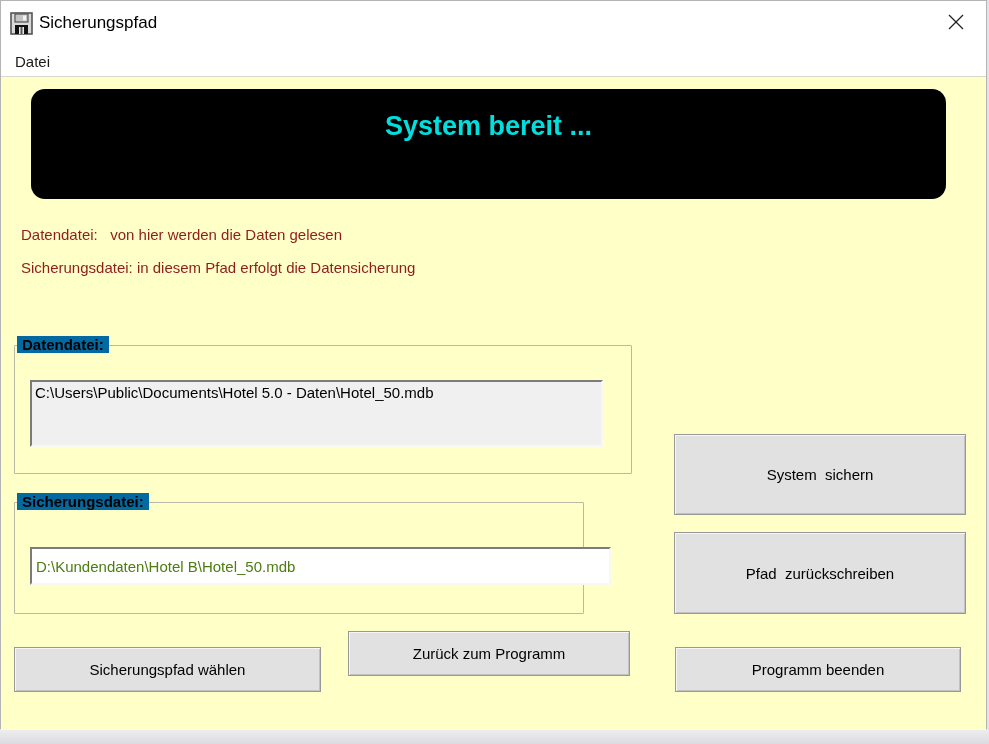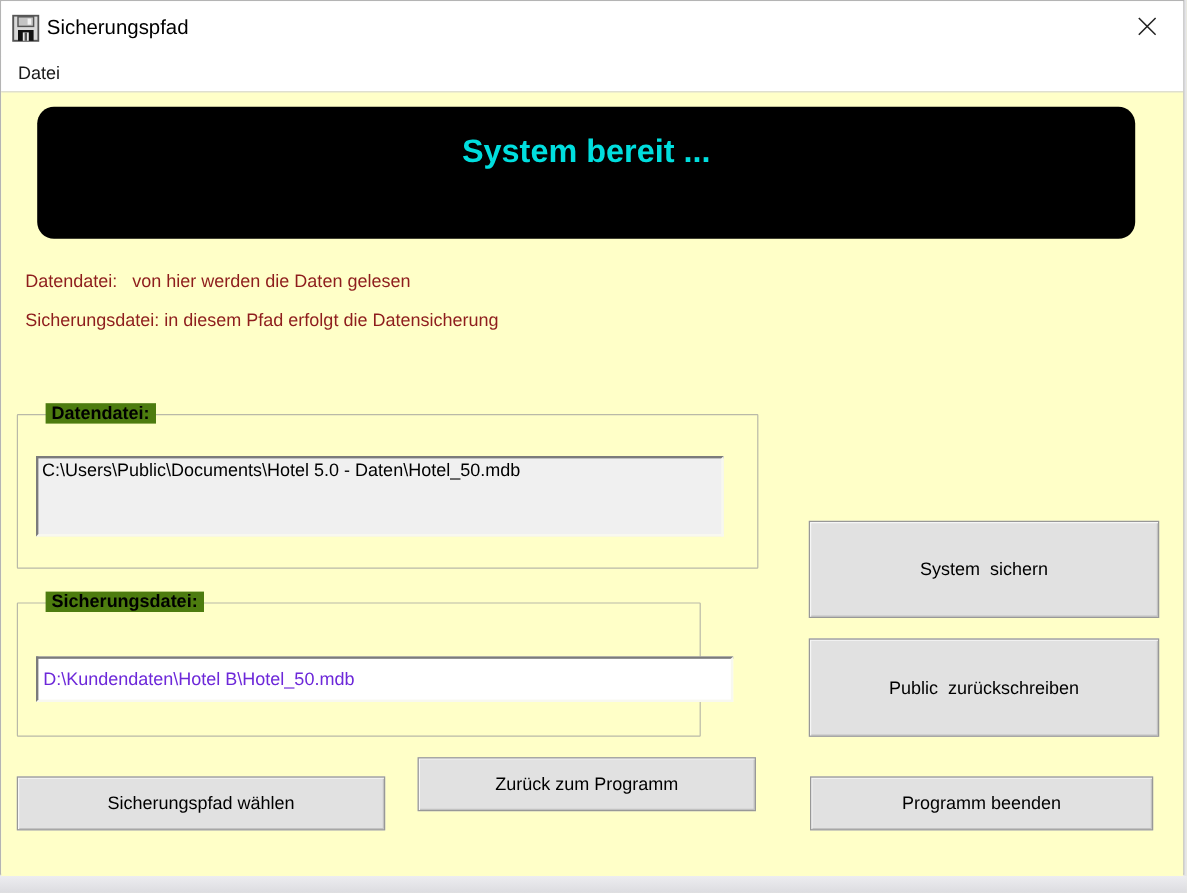--- a/index.html
+++ b/index.html
@@ -40,37 +40,37 @@
   .info-line{position:absolute;left:20px;font-size:15px;color:#8e1d1d;white-space:pre;}
   .info-line.l1{top:149px;}
   .info-line.l2{top:182px;}
   
   .groupbox{
     position:absolute;border:1px solid #b9b9a8;box-sizing:border-box;border-radius:1px;
   }
   .gb1{left:13px;top:268px;width:618px;height:129px;}
   .gb2{left:13px;top:425px;width:570px;height:112px;}
   .gb-label{
-    position:absolute;left:23px;top:-10px;background:#4d7c0f;
+    position:absolute;left:2px;top:-10px;background:#0369a1;
     padding:0 5px;font-size:15px;font-weight:bold;color:#000;white-space:pre;
   }
   .sunken{
     border-style:solid;border-width:2px;
     border-color:#7b7b7b #f8f8f0 #f8f8f0 #7b7b7b;
     box-sizing:border-box;
   }
   .field-ro{
     position:absolute;left:15px;top:34px;width:573px;height:67px;
     background:#f0f0f0;font-size:15px;color:#000;
     padding:2px 3px;overflow:hidden;
   }
   .field-ro span{white-space:pre;}
   .field-input{
     position:absolute;left:15px;top:44px;width:581px;height:38px;
-    background:#ffffff;font-size:15px;color:#6d28d9;
+    background:#ffffff;font-size:15px;color:#4d7c0f;
     font-family:"Liberation Sans","DejaVu Sans",sans-serif;
     padding:0 4px;outline:none;
   }
   
   .btn{
     position:absolute;
     background:#e1e1e1;
     border:1px solid #989898;
     box-shadow:inset 1px 1px 0 #f6f6f6, inset -1px -1px 0 #c2c2c2;
     font-size:15px;color:#000;white-space:pre;
@@ -132,21 +132,21 @@
         <span>C:\Users\Public\Documents\Hotel 5.0 - Daten\Hotel_50.mdb</span>
       </div>
     </div>
 
     <div class="groupbox gb2">
       <span class="gb-label">Sicherungsdatei:</span>
       <input type="text" class="field-input sunken" value="D:\Kundendaten\Hotel B\Hotel_50.mdb" style="">
     </div>
 
     <button class="btn btn-sich">System  sichern</button>
-    <button class="btn btn-zur">Public  zurückschreiben</button>
+    <button class="btn btn-zur">Pfad  zurückschreiben</button>
 
     <button class="btn btn-pfad">Sicherungspfad wählen</button>
     <button class="btn btn-prog">Zurück zum Programm</button>
     <button class="btn btn-end">Programm beenden</button>
 
   </div>
 </div>
 
 <div class="backdrop"></div>
 

